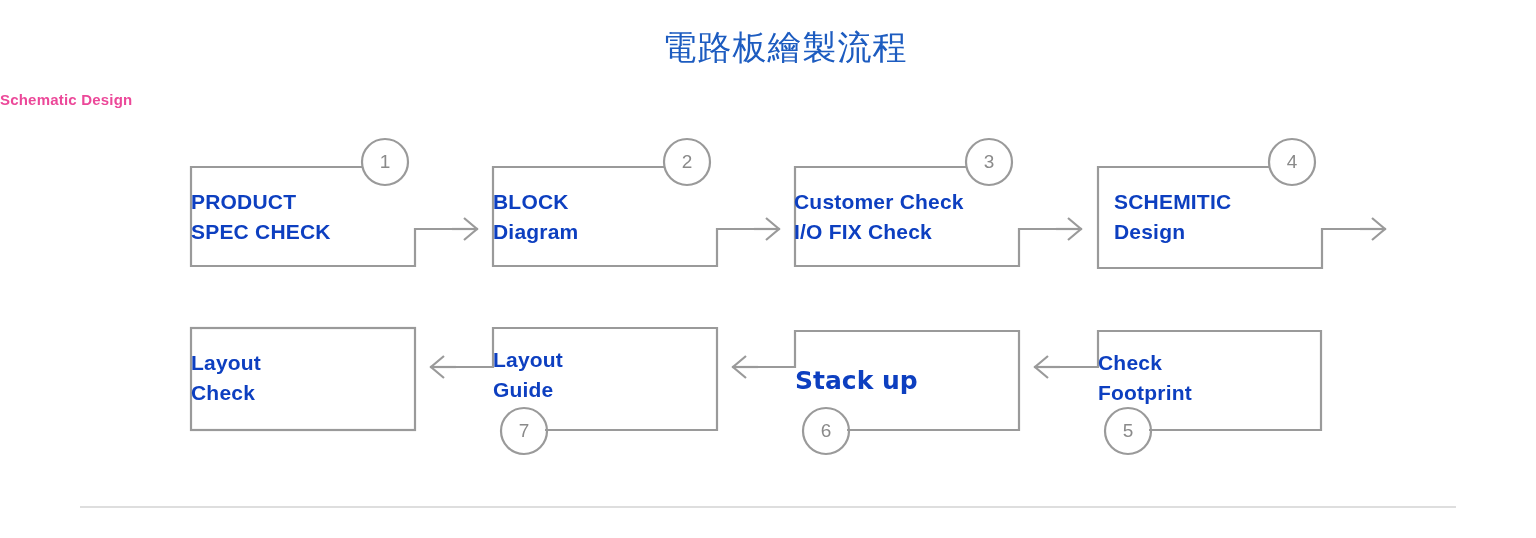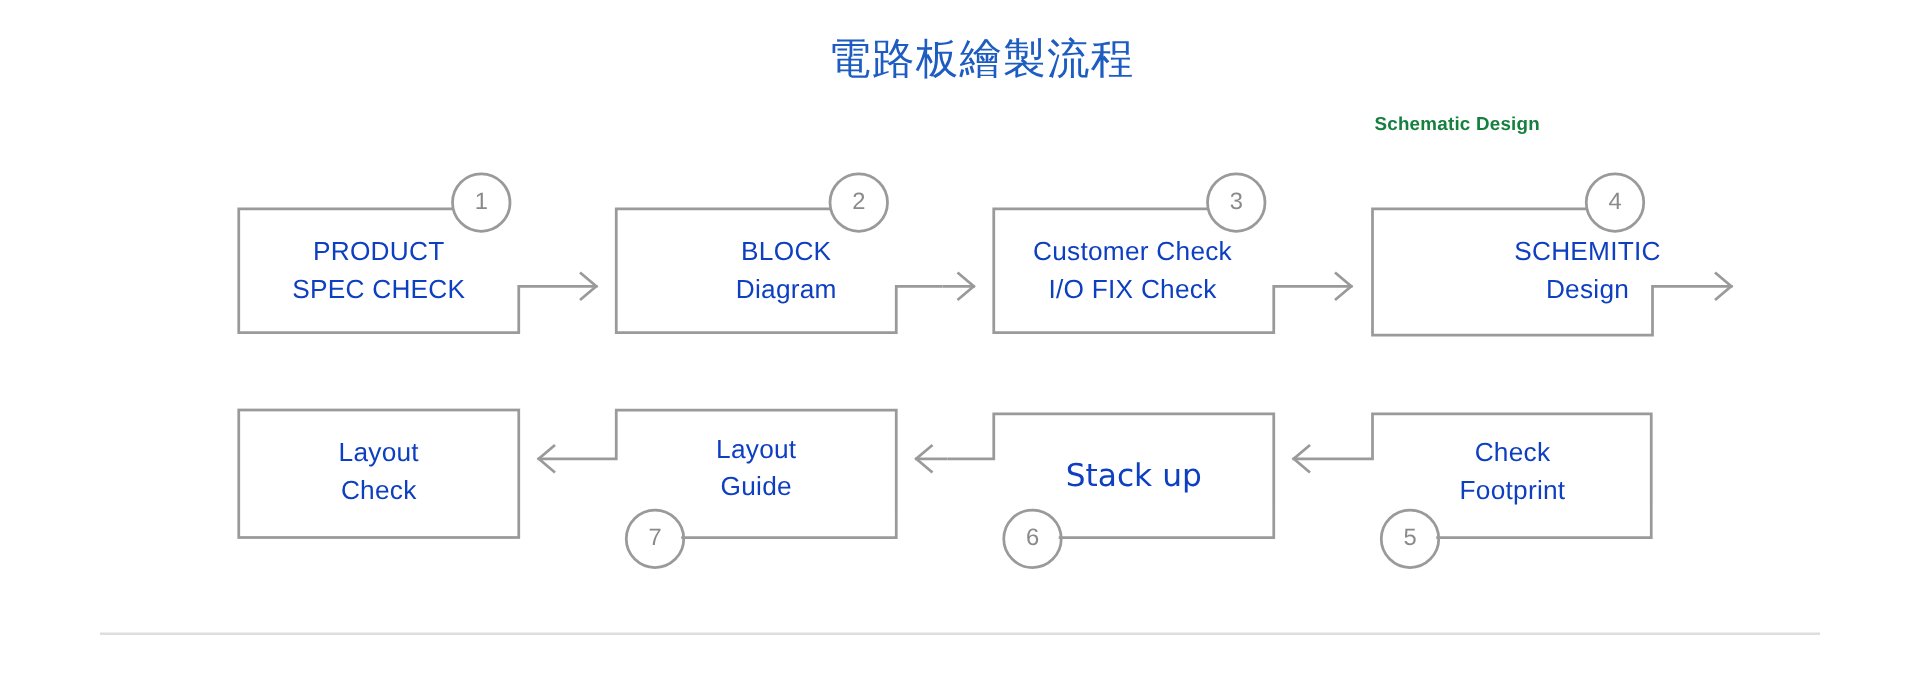--- a/index.html
+++ b/index.html
@@ -29,47 +29,47 @@
     letter-spacing: 1px;
     line-height: 1;
     padding-left: 17px;
   }
 
   #page-subtitle {
     position: absolute;
     top: 92px;
     left: 0;
     width: 1232px;
-    text-align: right;
+    text-align: left;
     font-family: "Liberation Sans", sans-serif;
     font-size: 15px;
     font-weight: bold;
-    color: #15803d;
+    color: #ec4899;
     letter-spacing: 0.2px;
     line-height: 1;
   }
 
   
   #flow-canvas {
     position: absolute;
     inset: 0;
     width: 1536px;
     height: 538px;
   }
   #flow-canvas svg {
     display: block;
     width: 1536px;
     height: 538px;
   }
 
   .node-label {
     position: absolute;
-    text-align: center;
+    text-align: left;
     color: #0d3fc0;
-    font-weight: normal;
+    font-weight: bold;
     font-family: "Liberation Sans", sans-serif;
     font-size: 21px;
     line-height: 1.42;
     letter-spacing: 0.2px;
     white-space: pre-line;
     pointer-events: none;
   }
   .node-label.alt-font {
     font-family: "DejaVu Sans", sans-serif;
     font-size: 25px;
@@ -157,25 +157,25 @@
       <path d="M 456 367 L 430 367"></path>
       <path d="M 444 356 L 431 367 L 444 378"></path>
 
       <rect x="191" y="328" width="224" height="102"></rect>
     </g>
   </svg>
 </div>
 
 <div class="node-label" style="left:191px; top:187px; width:224px;">PRODUCT
 SPEC CHECK</div>
-<div class="node-label" style="left:517px; top:187px; width:224px;">BLOCK
+<div class="node-label" style="left:493px; top:187px; width:224px;">BLOCK
 Diagram</div>
 <div class="node-label" style="left:794px; top:187px; width:224px;">Customer Check
 I/O FIX Check</div>
-<div class="node-label" style="left:1158px; top:187px; width:224px;">SCHEMITIC
+<div class="node-label" style="left:1114px; top:187px; width:224px;">SCHEMITIC
 Design</div>
 
 <div class="node-label" style="left:1098px; top:348px; width:224px;">Check
 Footprint</div>
 <div class="node-label alt-font" style="left:795px; top:363px; width:224px;">Stack up</div>
 <div class="node-label" style="left:493px; top:345px; width:224px;">Layout
 Guide</div>
 <div class="node-label" style="left:191px; top:348px; width:224px;">Layout
 Check</div>
 

